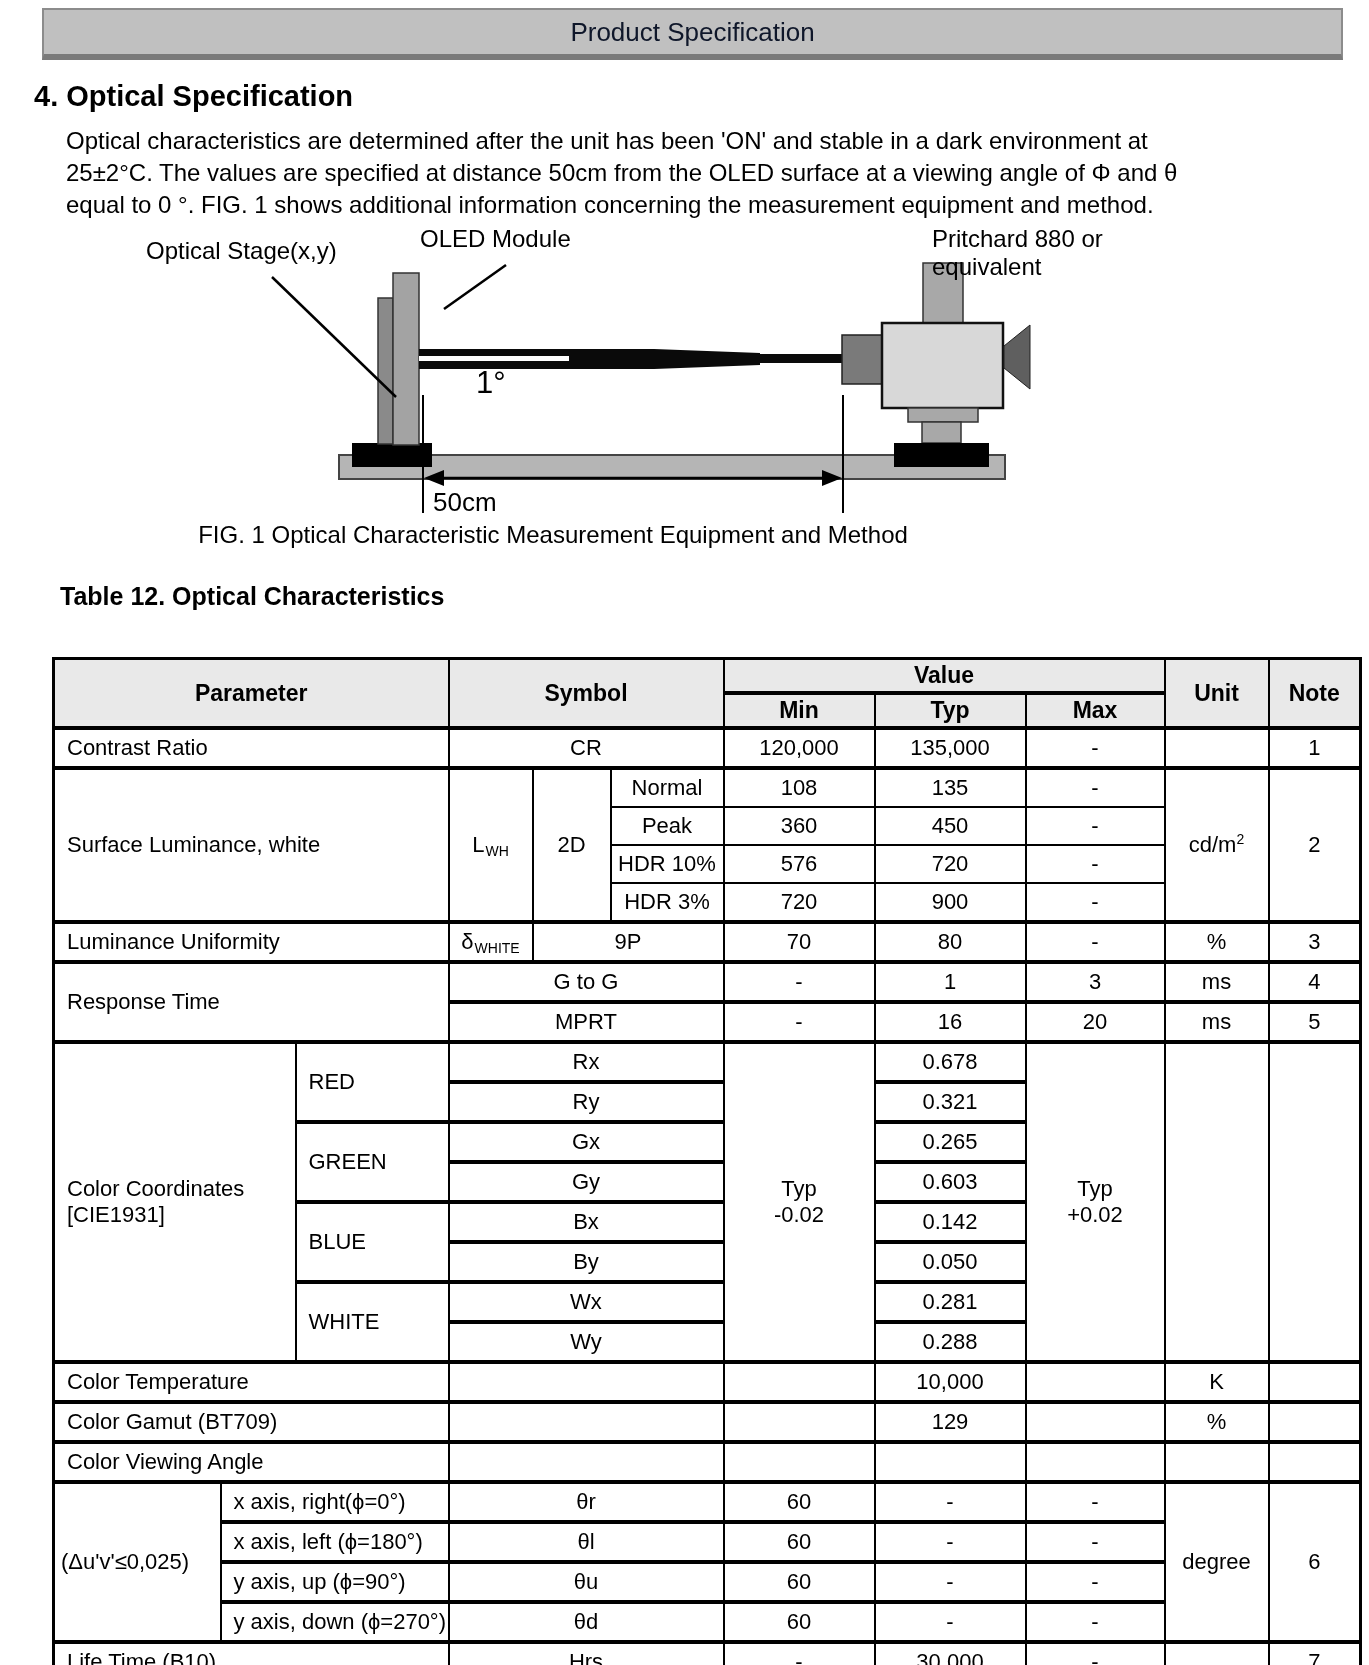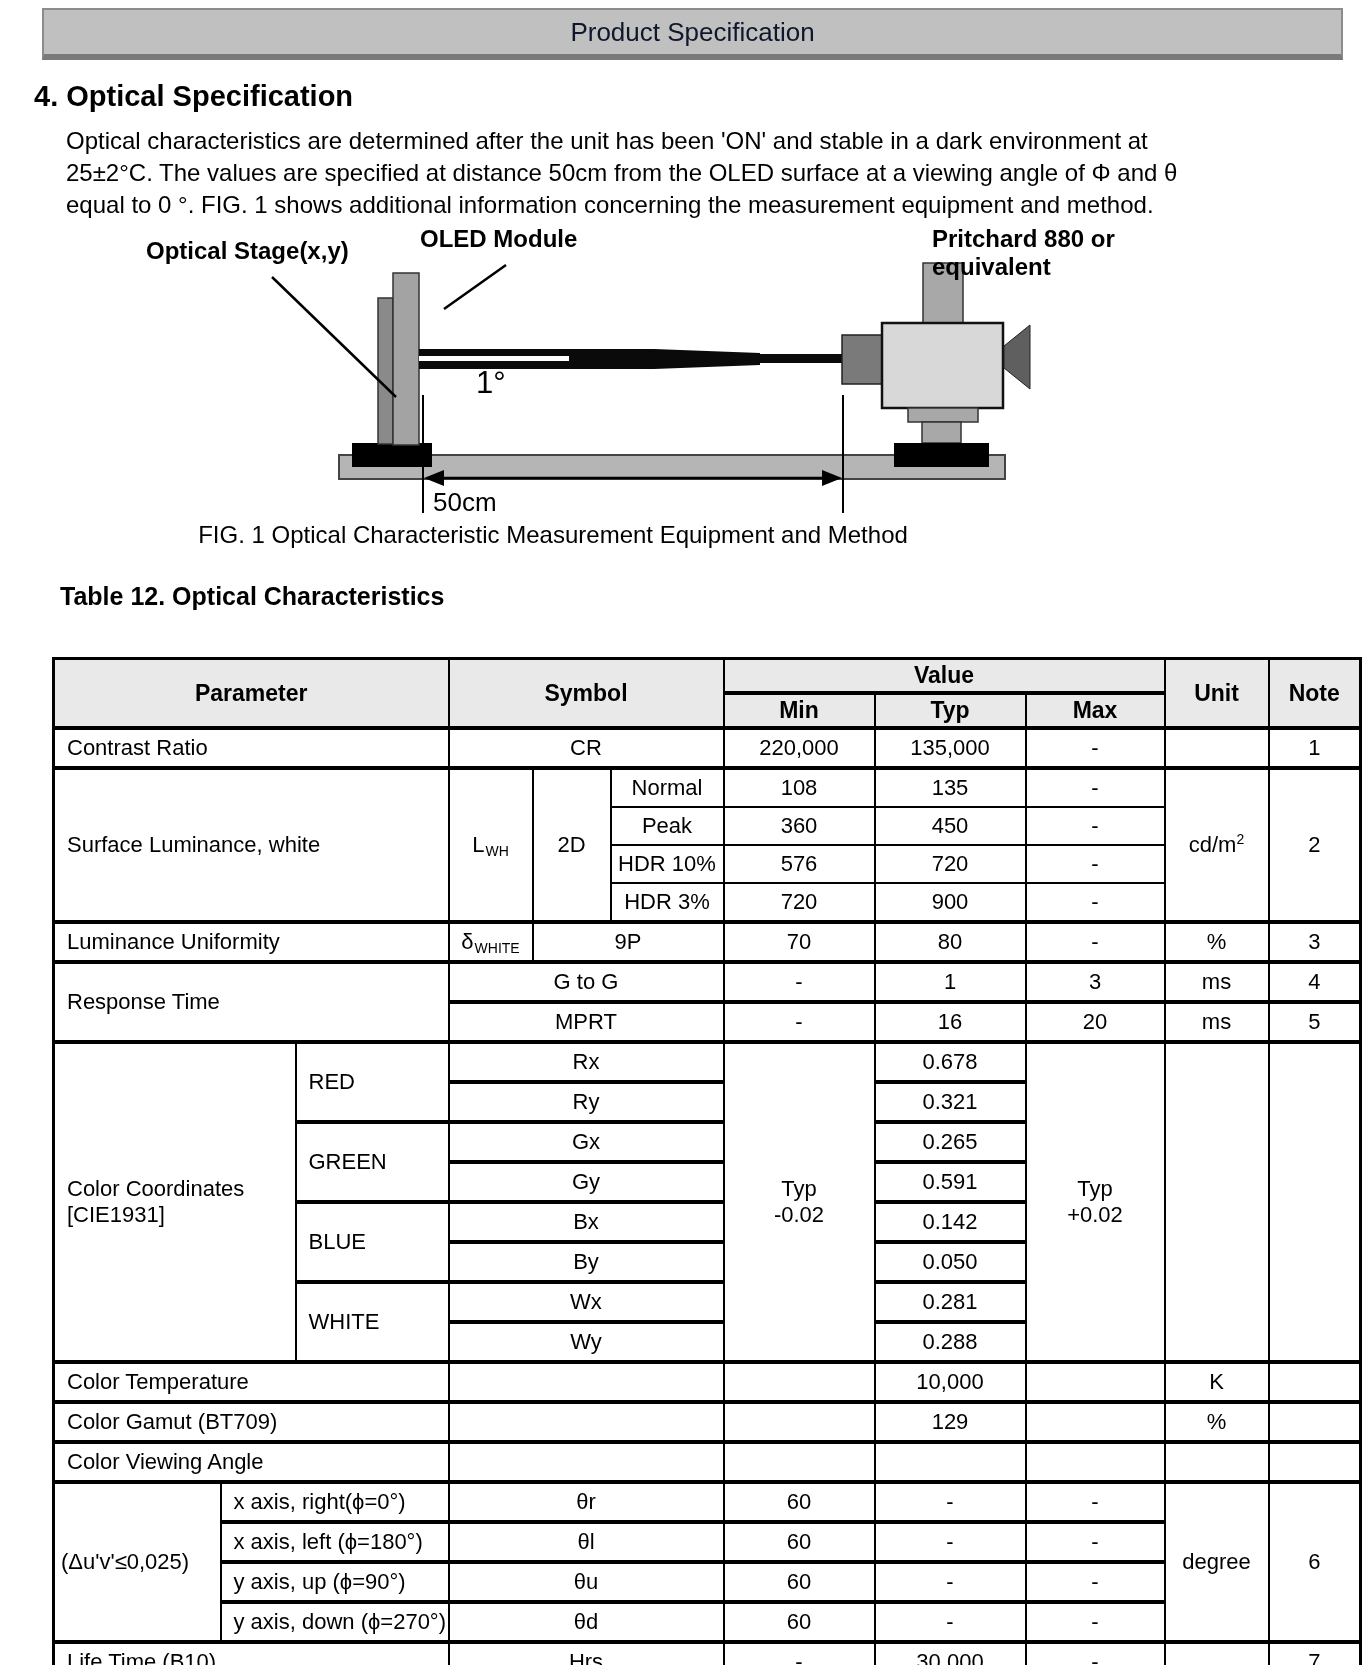--- a/index.html
+++ b/index.html
@@ -17,21 +17,21 @@
   }
   .h1 {
     margin:20px 0 0 34px; font-size:29px; font-weight:bold;
   }
   .para { margin:12px 60px 0 66px; font-size:24px; }
   .para .pline { white-space:nowrap; line-height:32px; }
 
   
   .figure { position:relative; width:1369px; height:345px; margin-top:4px; }
   .figure svg { position:absolute; left:0; top:0; }
-  .fig-label { position:absolute; font-size:24px; font-weight:bold; line-height:28px; }
+  .fig-label { position:absolute; font-size:24px; font-weight:normal; line-height:28px; }
   .fig-angle { position:absolute; font-size:31px; font-weight:normal; }
   .fig-dist  { position:absolute; left:433px; top:262px; width:410px; font-size:26px; }
   .fig-caption { position:absolute; left:0; top:296px; width:1106px; text-align:center;
                  font-size:24px; font-weight:normal; }
 
   
   .tbl-title-row { display:flex; align-items:baseline; margin:12px 0 0 60px;flex-direction:column; }
   .tbl-title { font-size:25px; font-weight:bold; width:528px; }
   .tbl-cond  { font-size:23px; }
 
@@ -133,21 +133,21 @@
   </tr>
   <tr class="head">
     <td>Min</td>
     <td>Typ</td>
     <td>Max</td>
   </tr>
 
   <tr class="sec">
     <td colspan="3" class="left">Contrast Ratio</td>
     <td colspan="3">CR</td>
-    <td>220,000</td>
+    <td>120,000</td>
     <td>135,000</td>
     <td>-</td>
     <td></td>
     <td>1</td>
   </tr>
 
   <tr class="sec">
     <td colspan="3" rowspan="4" class="left">Surface Luminance, white</td>
     <td rowspan="4"><span>L</span><span class="sb">WH</span></td>
     <td rowspan="4">2D</td>
@@ -229,21 +229,21 @@
     <td colspan="3">Ry</td>
     <td>0.321</td>
   </tr>
   <tr class="sec">
     <td rowspan="2" class="left">GREEN</td>
     <td colspan="3">Gx</td>
     <td>0.265</td>
   </tr>
   <tr class="sec">
     <td colspan="3">Gy</td>
-    <td>0.591</td>
+    <td>0.603</td>
   </tr>
   <tr class="sec">
     <td rowspan="2" class="left">BLUE</td>
     <td colspan="3">Bx</td>
     <td>0.142</td>
   </tr>
   <tr class="sec">
     <td colspan="3">By</td>
     <td>0.050</td>
   </tr>

